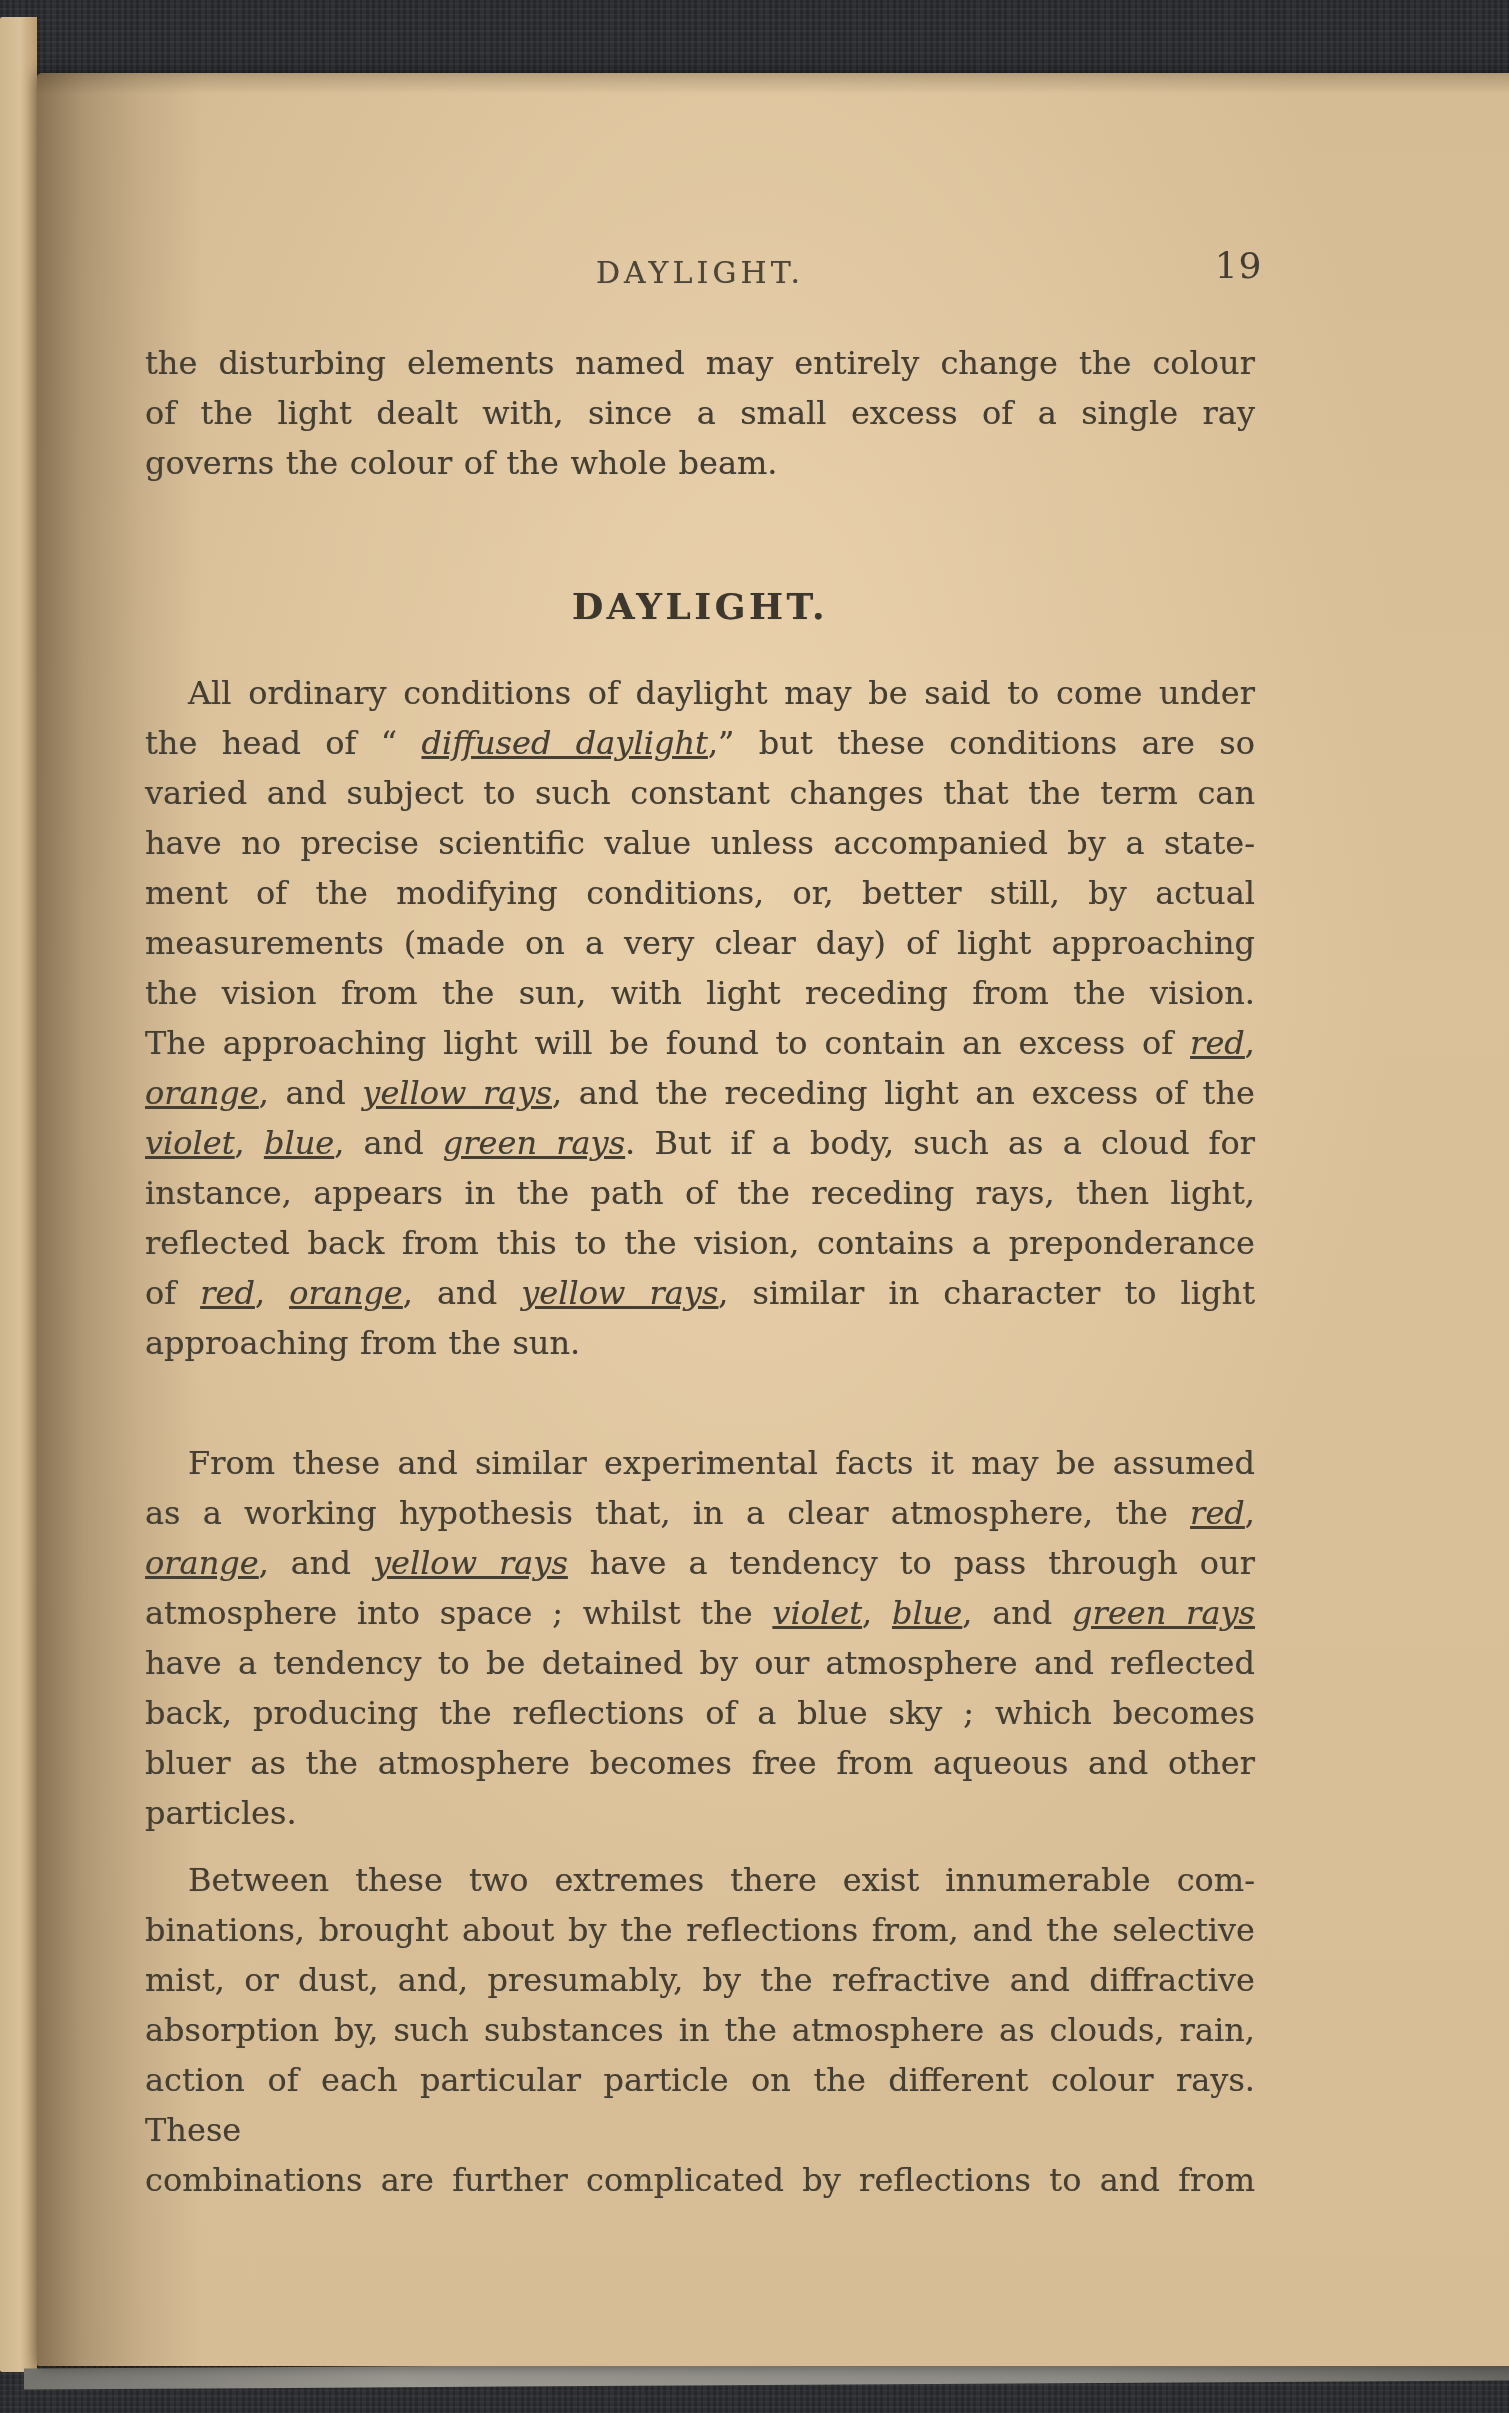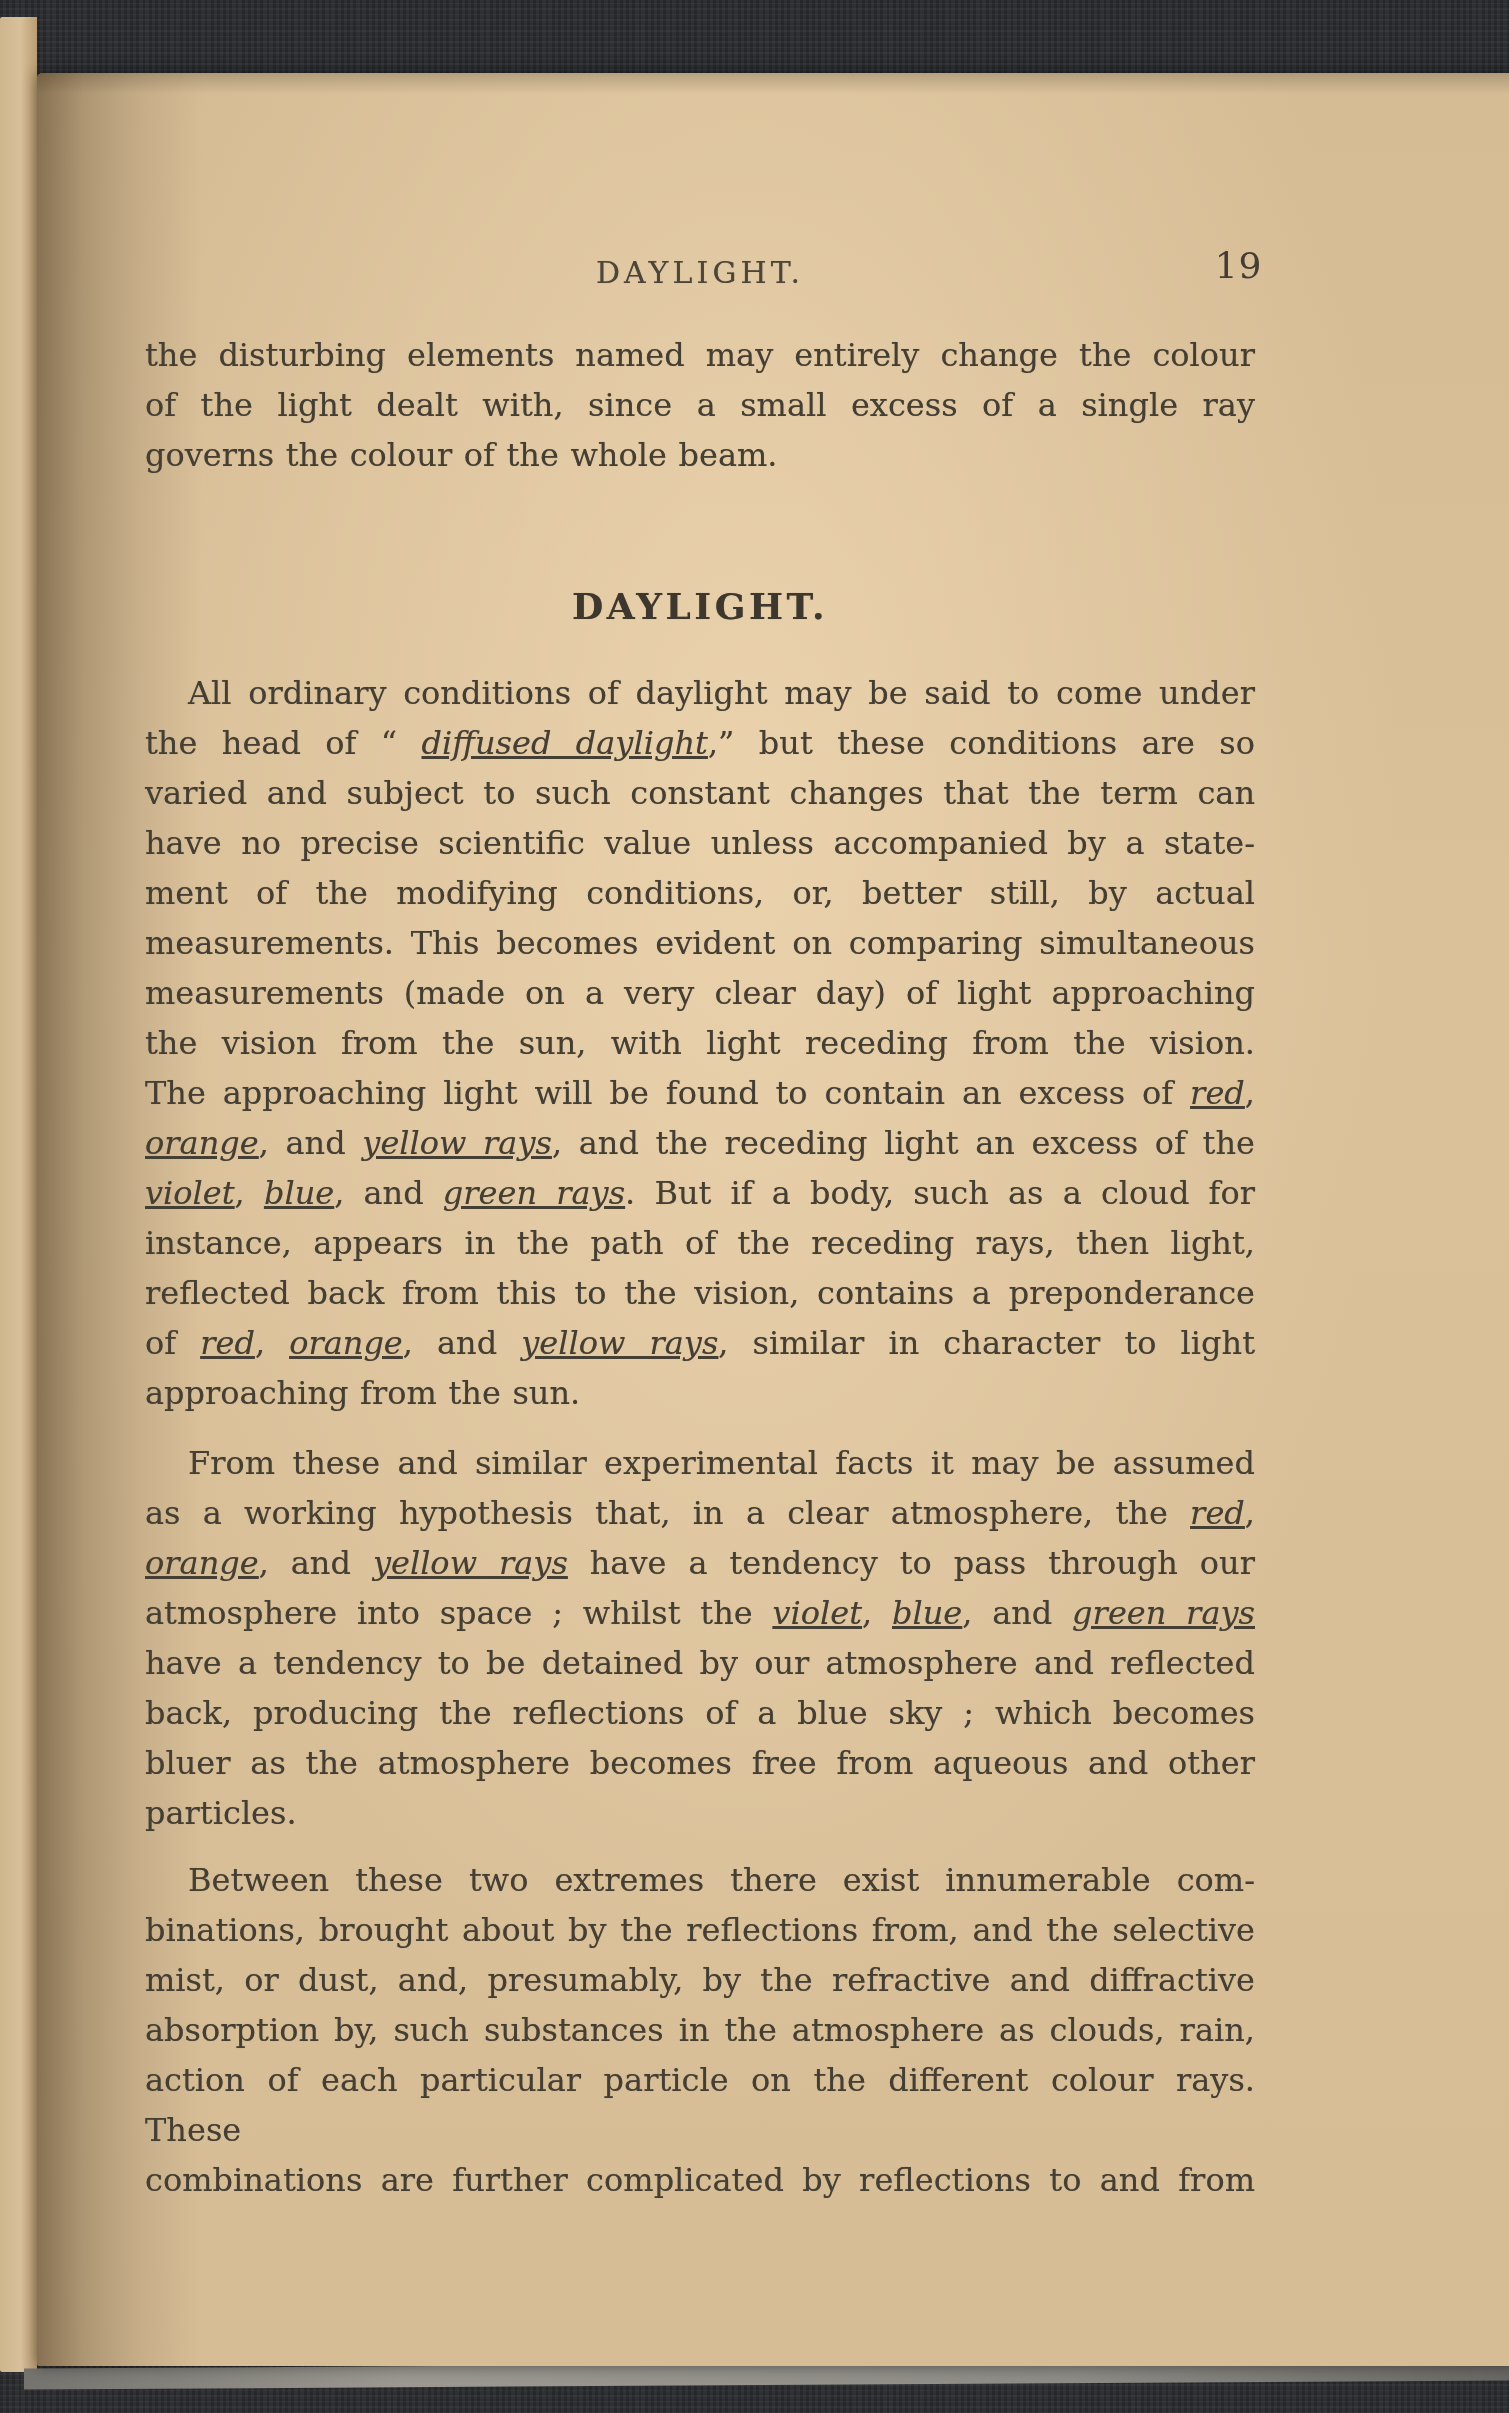--- a/index.html
+++ b/index.html
@@ -72,21 +72,21 @@
     position:absolute;left:108px;top:512px;width:1110px;
     text-align:center;font-size:36px;font-weight:bold;letter-spacing:3.5px;
     color:#3d372d;text-shadow:0 0 0.7px rgba(61,55,45,0.55);
   }
   .para{
     position:absolute;left:108px;width:1110px;
     font-size:32px;line-height:50px;color:#443e33;
     text-shadow:0 0 0.7px rgba(68,62,51,0.42);
     word-spacing:1.4px;
   }
-  .p1{top:257px}
+  .p1{top:265px}
   .p2{top:595px}
   .p3{top:1365px}
   .p4{top:1782px}
   .para .line{text-align:justify;text-align-last:justify;}
   .para .line.no-just{text-align-last:left;}
   .para.indent .line:first-child{text-indent:43px;}
   .para i{font-style:italic;text-decoration:underline;}
 </style>
 </head>
 <body>
@@ -108,21 +108,20 @@
         <div class="line"><span>the disturbing elements named may entirely change the colour</span></div>
         <div class="line"><span>of the light dealt with, since a small excess of a single ray</span></div>
         <div class="line no-just"><span>governs the colour of the whole beam.</span></div>
       </div>
     <div class="para p2 indent">
         <div class="line"><span>All ordinary conditions of daylight may be said to come under</span></div>
         <div class="line"><span>the head of “ </span><i>diffused daylight</i><span>,” but these conditions are so</span></div>
         <div class="line"><span>varied and subject to such constant changes that the term can</span></div>
         <div class="line"><span>have no precise scientific value unless accompanied by a state-</span></div>
         <div class="line"><span>ment of the modifying conditions, or, better still, by actual</span></div>
-        <div class="line"><span>measurements.  This becomes evident on comparing simultaneous</span></div>
         <div class="line"><span>measurements (made on a very clear day) of light approaching</span></div>
         <div class="line"><span>the vision from the sun, with light receding from the vision.</span></div>
         <div class="line"><span>The approaching light will be found to contain an excess of </span><i>red</i><span>,</span></div>
         <div class="line"><i>orange</i><span>, and </span><i>yellow rays</i><span>, and the receding light an excess of the</span></div>
         <div class="line"><i>violet</i><span>, </span><i>blue</i><span>, and </span><i>green rays</i><span>.  But if a body, such as a cloud for</span></div>
         <div class="line"><span>instance, appears in the path of the receding rays, then light,</span></div>
         <div class="line"><span>reflected back from this to the vision, contains a preponderance</span></div>
         <div class="line"><span>of </span><i>red</i><span>, </span><i>orange</i><span>, and </span><i>yellow rays</i><span>, similar in character to light</span></div>
         <div class="line no-just"><span>approaching from the sun.</span></div>
       </div>

